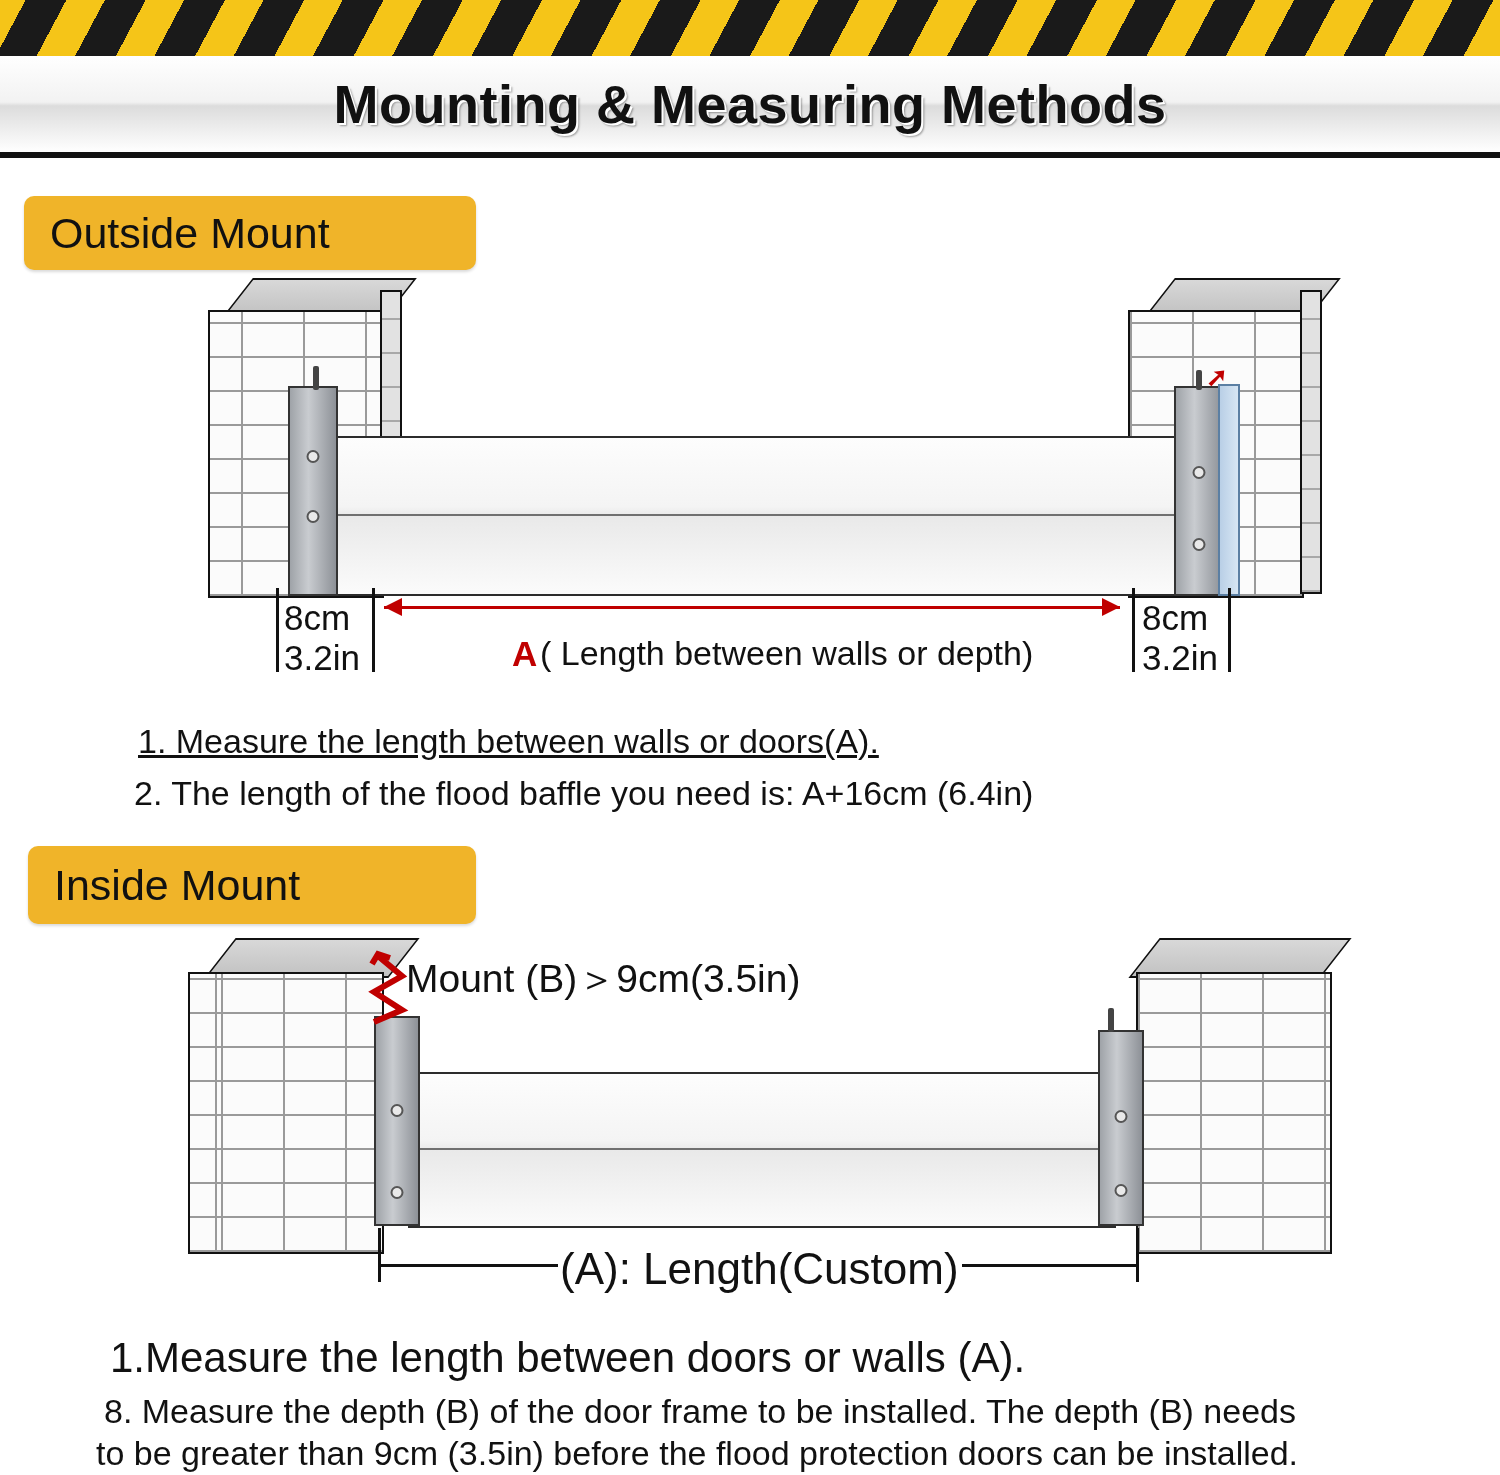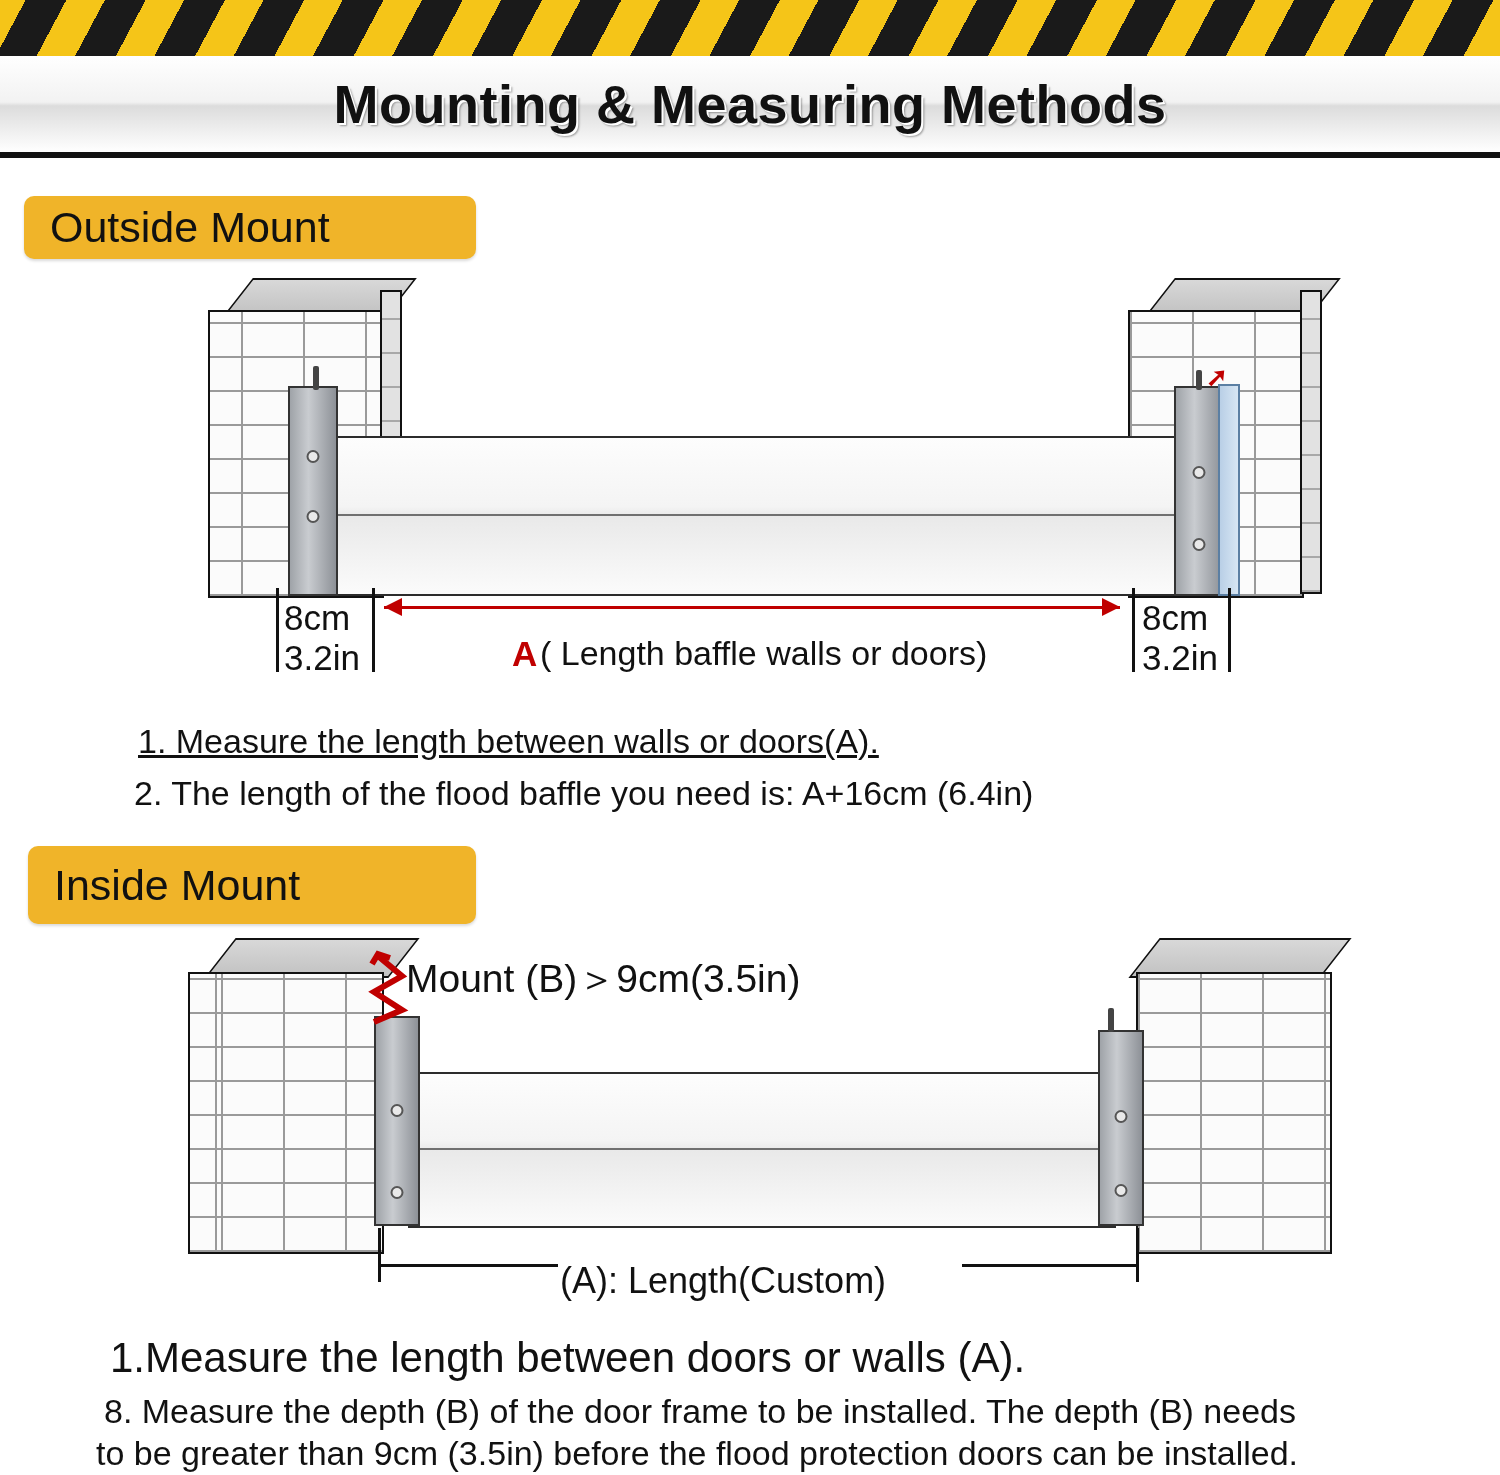--- a/index.html
+++ b/index.html
@@ -42,21 +42,21 @@
   
   .tag{
     position:absolute;
     background:#f0b429;
     border-radius:10px;
     display:flex;align-items:center;
     padding:0 26px;
     box-shadow:0 2px 3px rgba(0,0,0,.15);
   }
   .tag span{font-size:43px;color:#111;white-space:nowrap;}
-  #tag-outside{left:24px;top:196px;width:400px;height:63px;}
+  #tag-outside{left:24px;top:196px;width:400px;height:74px;}
   #tag-inside{left:28px;top:846px;width:396px;height:78px;}
 
   
   .txt{position:absolute;white-space:nowrap;}
   .note-big{font-size:33px;color:#111;}
 
   
   .pillar{position:absolute;}
   .pillar .top{
     position:absolute;left:0;top:0;
@@ -173,21 +173,21 @@
 <div class="tick-v" style="left:1228px;top:588px;height:84px;"></div>
 
 <div class="dimline" style="left:384px;top:606px;width:736px;"></div>
 
 <div class="txt note-big" style="left:284px;top:598px;font-size:35px;">8cm</div>
 <div class="txt note-big" style="left:284px;top:638px;font-size:35px;">3.2in</div>
 <div class="txt note-big" style="left:1142px;top:598px;font-size:35px;">8cm</div>
 <div class="txt note-big" style="left:1142px;top:638px;font-size:35px;">3.2in</div>
 
 <div class="txt lbl-A" style="left:512px;top:634px;">A</div>
-<div class="txt" style="left:540px;top:634px;font-size:34px;">( Length baffle walls or doors)</div>
+<div class="txt" style="left:540px;top:634px;font-size:34px;">( Length between walls or depth)</div>
 
 <div class="txt" style="left:138px;top:722px;font-size:34px;text-decoration:underline;">1. Measure the length between walls or doors(A).</div>
 <div class="txt" style="left:134px;top:774px;font-size:34px;">2. The length of the flood baffle you need is: A+16cm (6.4in)</div>
 
 <div class="tag" id="tag-inside">
   <span>Inside Mount</span>
 </div>
 
 <div class="pillar" style="left:188px;top:938px;width:212px;height:314px;">
   <div class="top" style="left:32px;top:0;width:180px;height:36px;"></div>
@@ -216,17 +216,17 @@
 <svg style="position:absolute;left:364px;top:948px;width:48px;height:78px;">
   <polyline points="10,74 38,62 10,44 38,28 14,8" fill="none" stroke="#c00000" stroke-width="6"></polyline>
   <polyline points="8,16 14,6 26,10" fill="none" stroke="#c00000" stroke-width="6"></polyline>
 </svg>
 <div class="txt" style="left:406px;top:952px;font-size:39px;">Mount (B)＞9cm(3.5in)</div>
 
 <div class="tick-v" style="left:378px;top:1228px;height:54px;"></div>
 <div class="tick-v" style="left:1136px;top:1228px;height:54px;"></div>
 <div class="tick-blk" style="left:378px;top:1264px;width:180px;"></div>
 <div class="tick-blk" style="left:962px;top:1264px;width:176px;"></div>
-<div class="txt" style="left:560px;top:1244px;font-size:36px;margin-top:16px;">(A): Length(Custom)</div>
+<div class="txt" style="left:560px;top:1244px;font-size:44px;">(A): Length(Custom)</div>
 
 <div class="txt" style="left:110px;top:1334px;font-size:42px;">1.Measure the length between doors or walls (A).</div>
 <div class="txt" style="left:104px;top:1392px;font-size:34px;">8. Measure the depth (B) of the door frame to be installed. The depth (B) needs</div>
 <div class="txt" style="left:96px;top:1434px;font-size:34px;">to be greater than 9cm (3.5in) before the flood protection doors can be installed.</div>
 
 </body></html>

